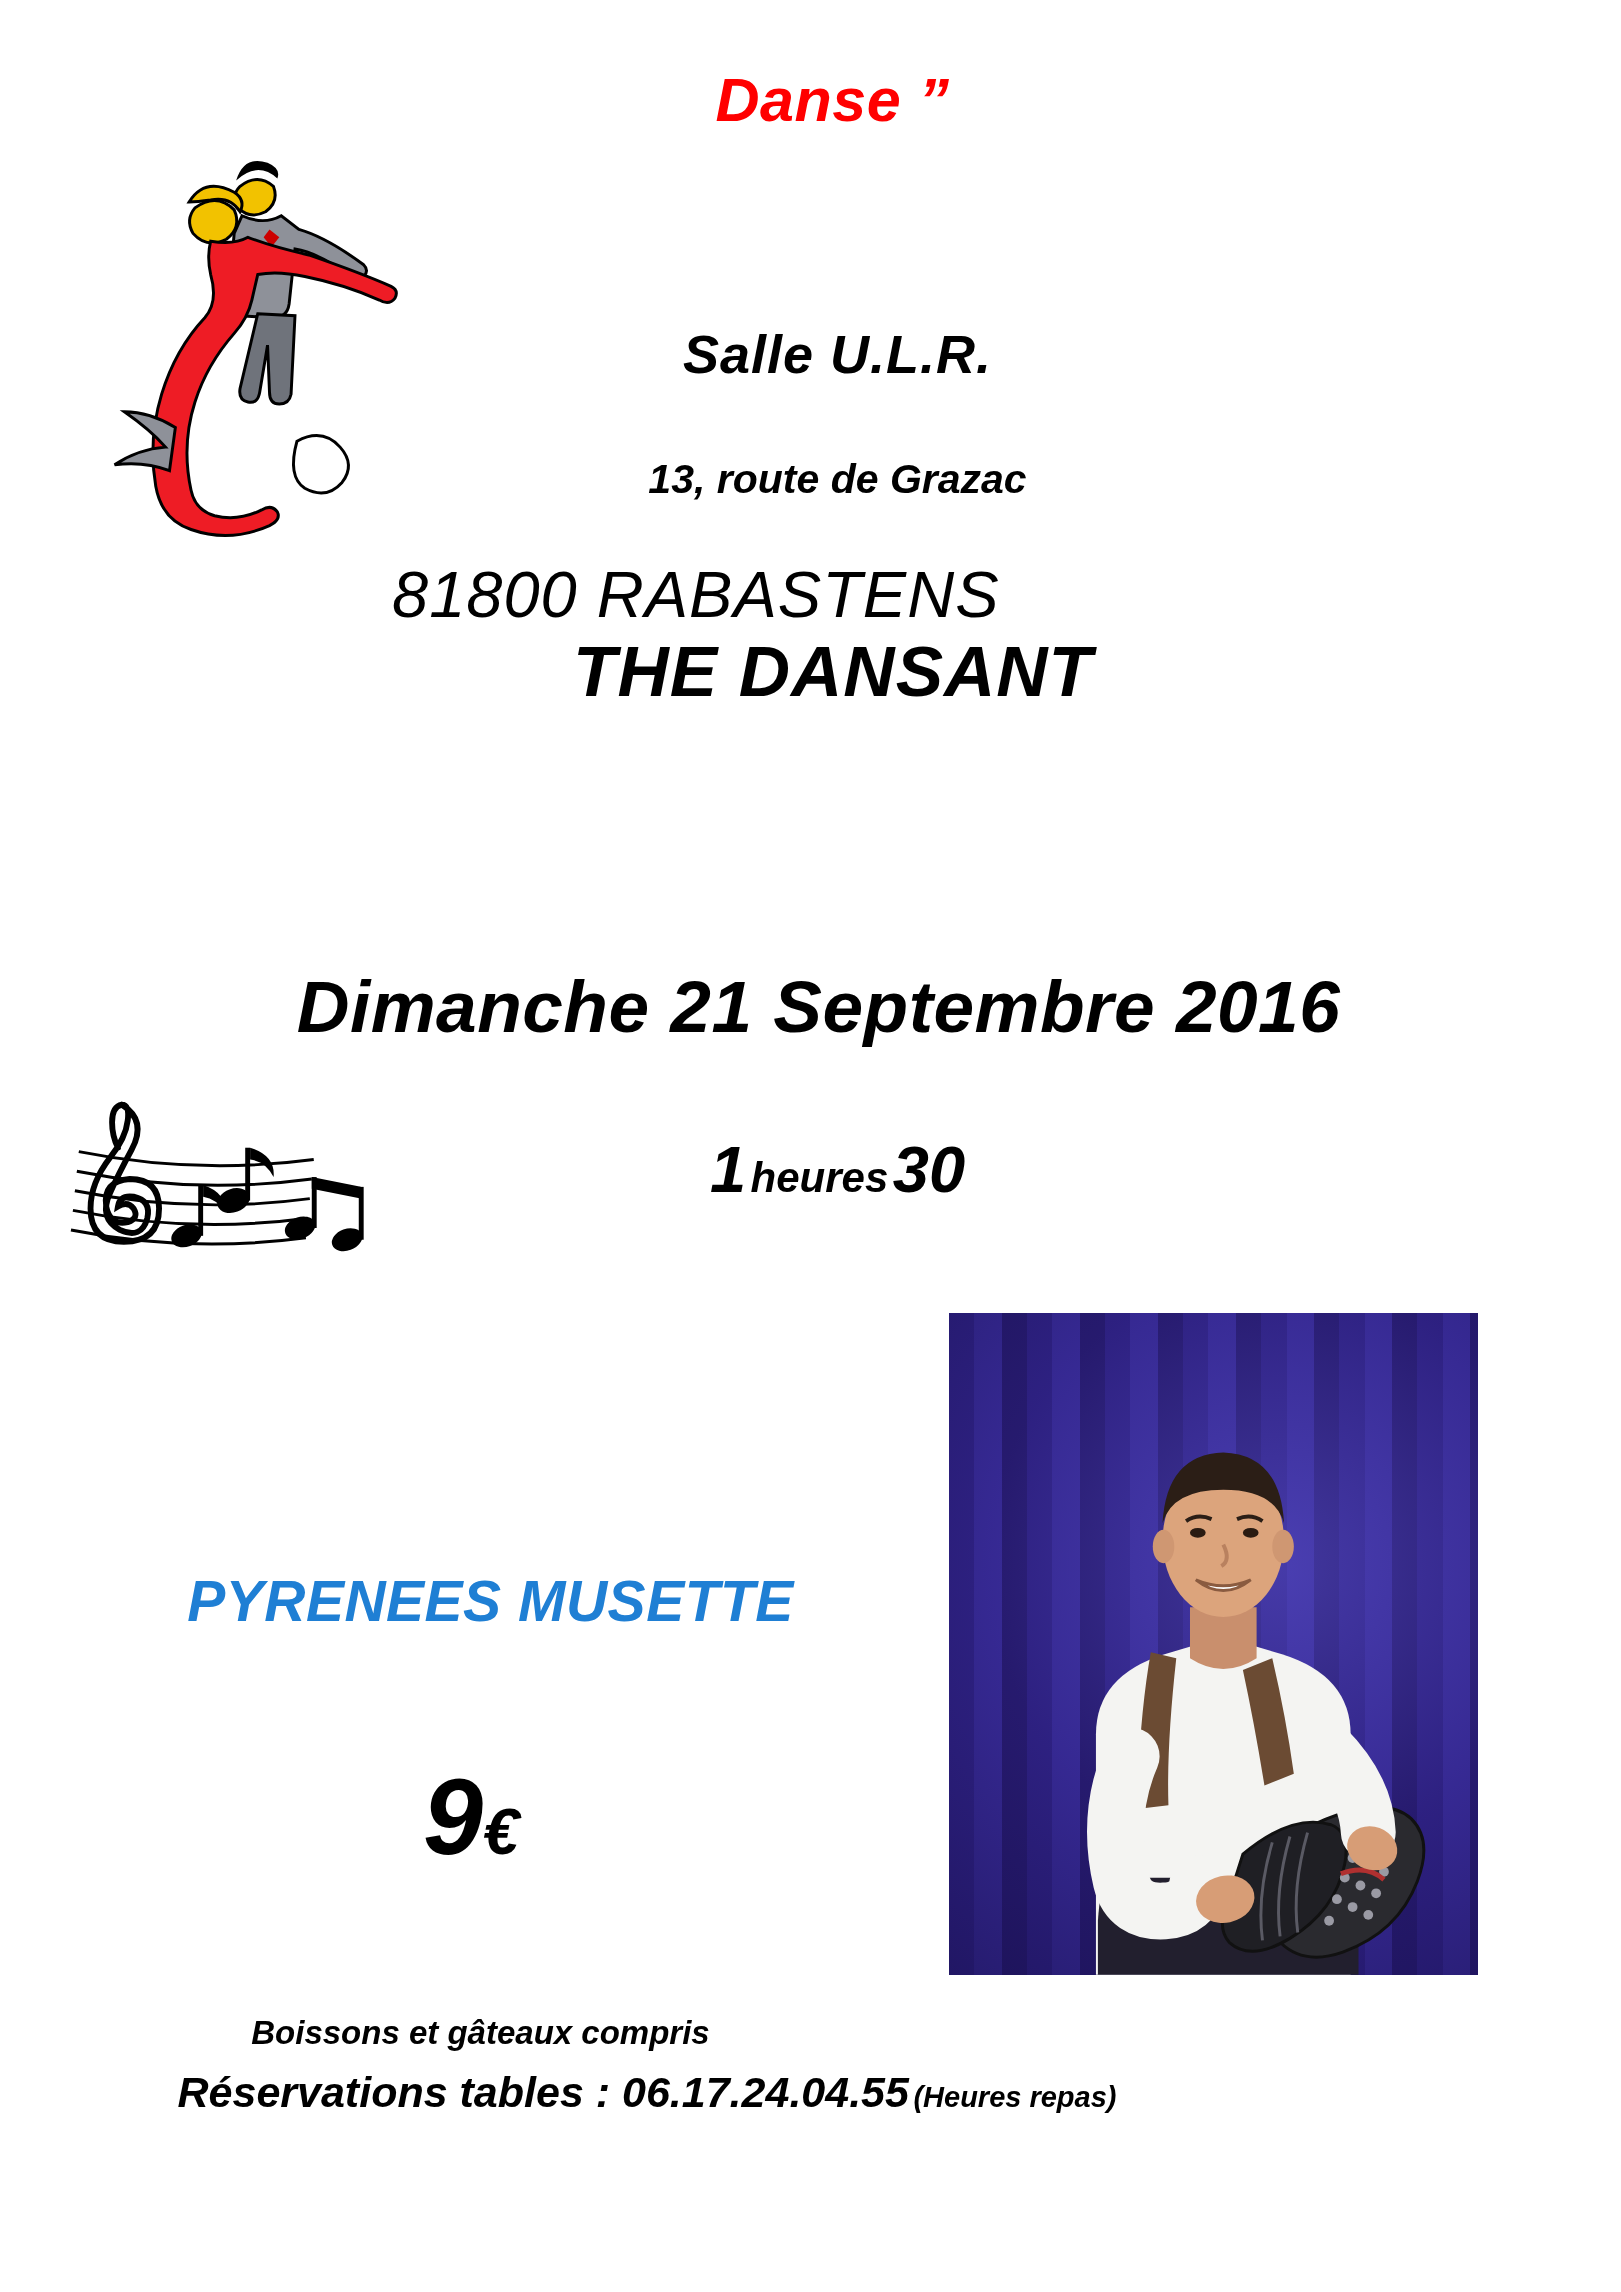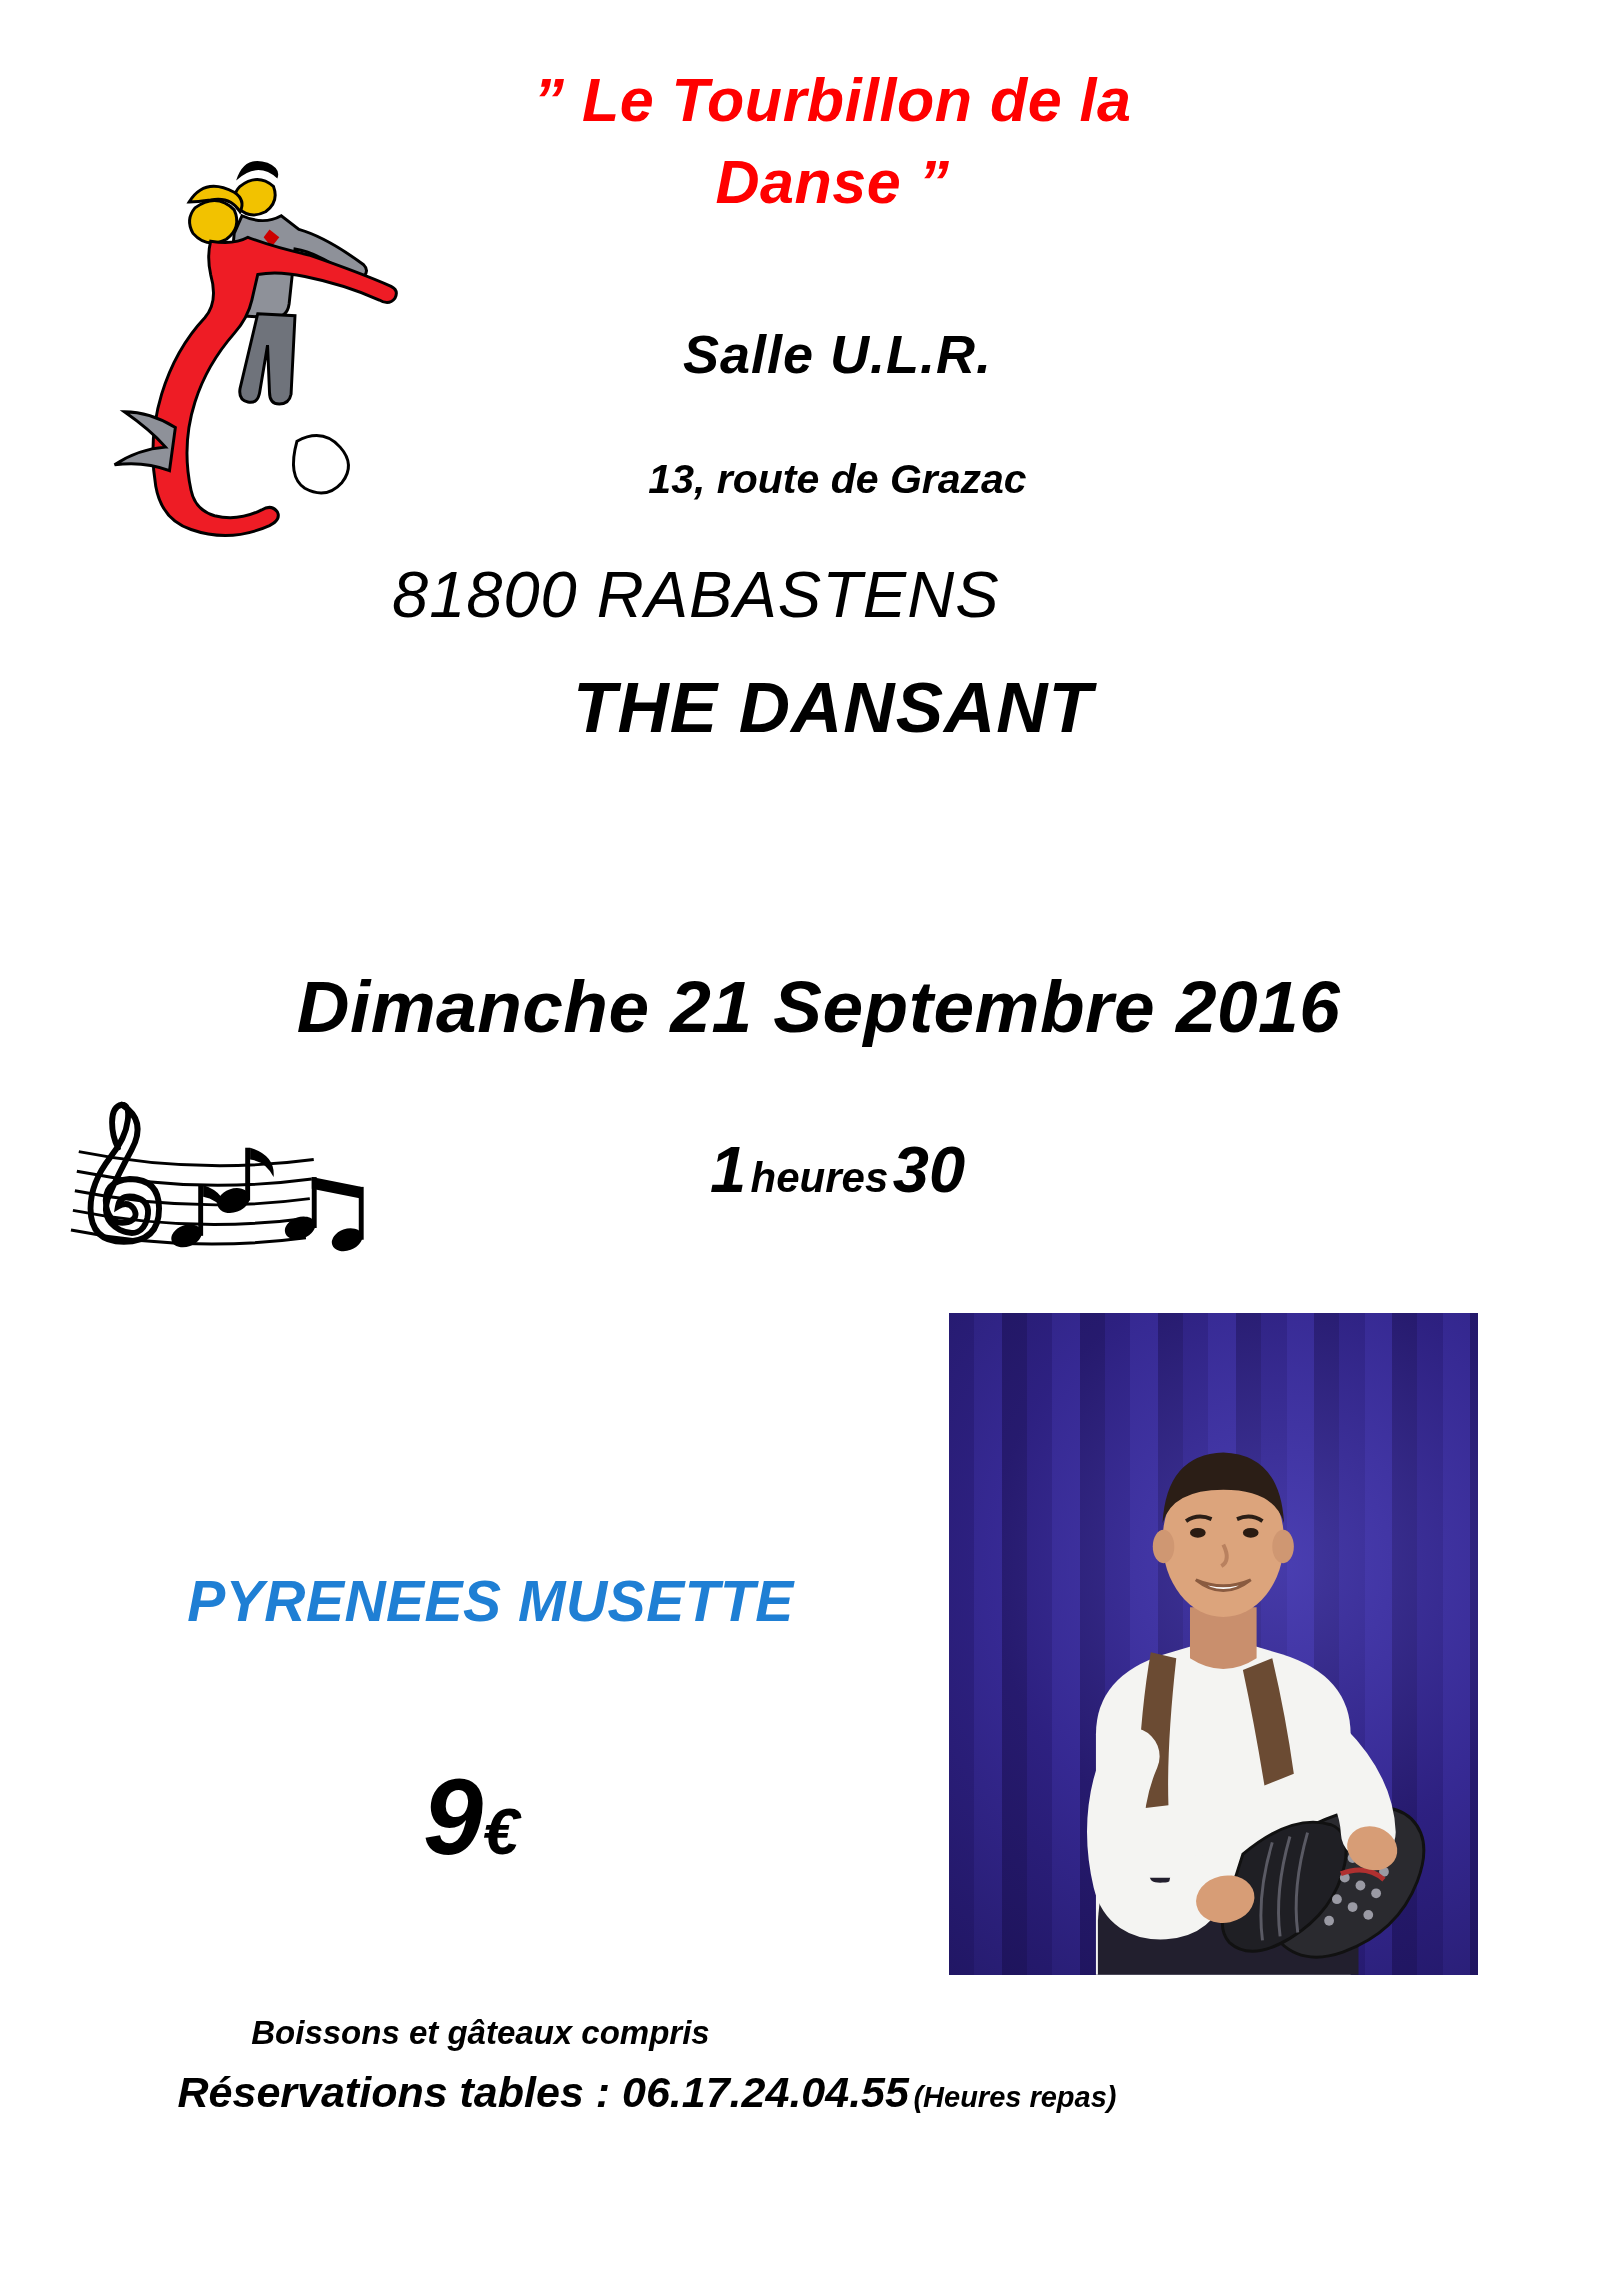--- a/index.html
+++ b/index.html
@@ -79,21 +79,21 @@
     font-size: 65px;
     font-weight: normal;
     font-style: italic;
     color: #000;
     letter-spacing: 1px;
   }
 
   .event-type {
     position: absolute;
     left: 333px;
-    top: 667px;
+    top: 631px;
     width: 1000px;
     text-align: center;
     font-size: 71px;
     font-weight: bold;
     font-style: italic;
     color: #000;
     letter-spacing: 1px;
   }
 
   .floor-note {
@@ -255,21 +255,20 @@
         <path d="M104 62 q22 -16 40 2 q8 18 -8 30 q-20 10 -34 -6 q-8 -14 2 -26 z" fill="#f2c200" stroke="#000" stroke-width="3"></path>
         <path d="M98 56 q16 -26 46 -10 q12 8 6 20 q-10 -16 -30 -12 q-14 2 -22 2 z" fill="#f2c200" stroke="#000" stroke-width="3"></path>
         <path d="M120 96 q24 4 38 -4 q26 10 62 18 q52 18 84 32 q8 4 4 12 q-6 8 -16 2 q-36 -16 -76 -24 q-28 -6 -48 -2 l-6 26 q-4 18 -18 34 q-28 32 -40 70 q-14 44 -4 90 q4 20 24 26 q24 6 48 -6 q10 -6 16 2 q4 8 -8 14 q-40 18 -80 4 q-30 -10 -36 -44 q-8 -48 6 -94 q14 -46 44 -78 q14 -16 6 -44 q-4 -18 0 -34 z" fill="#ee1c25" stroke="#000" stroke-width="3"></path>
         <path d="M84 286 q-26 -16 -52 -16 q26 18 42 36 q-28 2 -52 18 q30 -4 56 6 z" fill="#8e9199" stroke="#000" stroke-width="3"></path>
         <path d="M208 300 q26 -14 44 6 q16 18 2 36 q-16 18 -38 6 q-18 -12 -8 -48 z" fill="#ffffff" stroke="#000" stroke-width="3"></path>
       </g>
     </svg>
   </div>
 
   <div class="title-block">
-    <div class="title-line">” Le Tourbillon de la</div>
     <div class="title-line">Danse ”</div>
   </div>
 
   <div class="venue-name">Salle   U.L.R.</div>
   <div class="venue-addr">13, route de Grazac</div>
   <div class="venue-city">81800      RABASTENS</div>
 
   <div class="event-type">THE DANSANT</div>
   <div class="event-date">Dimanche 21 Septembre 2016</div>
 

